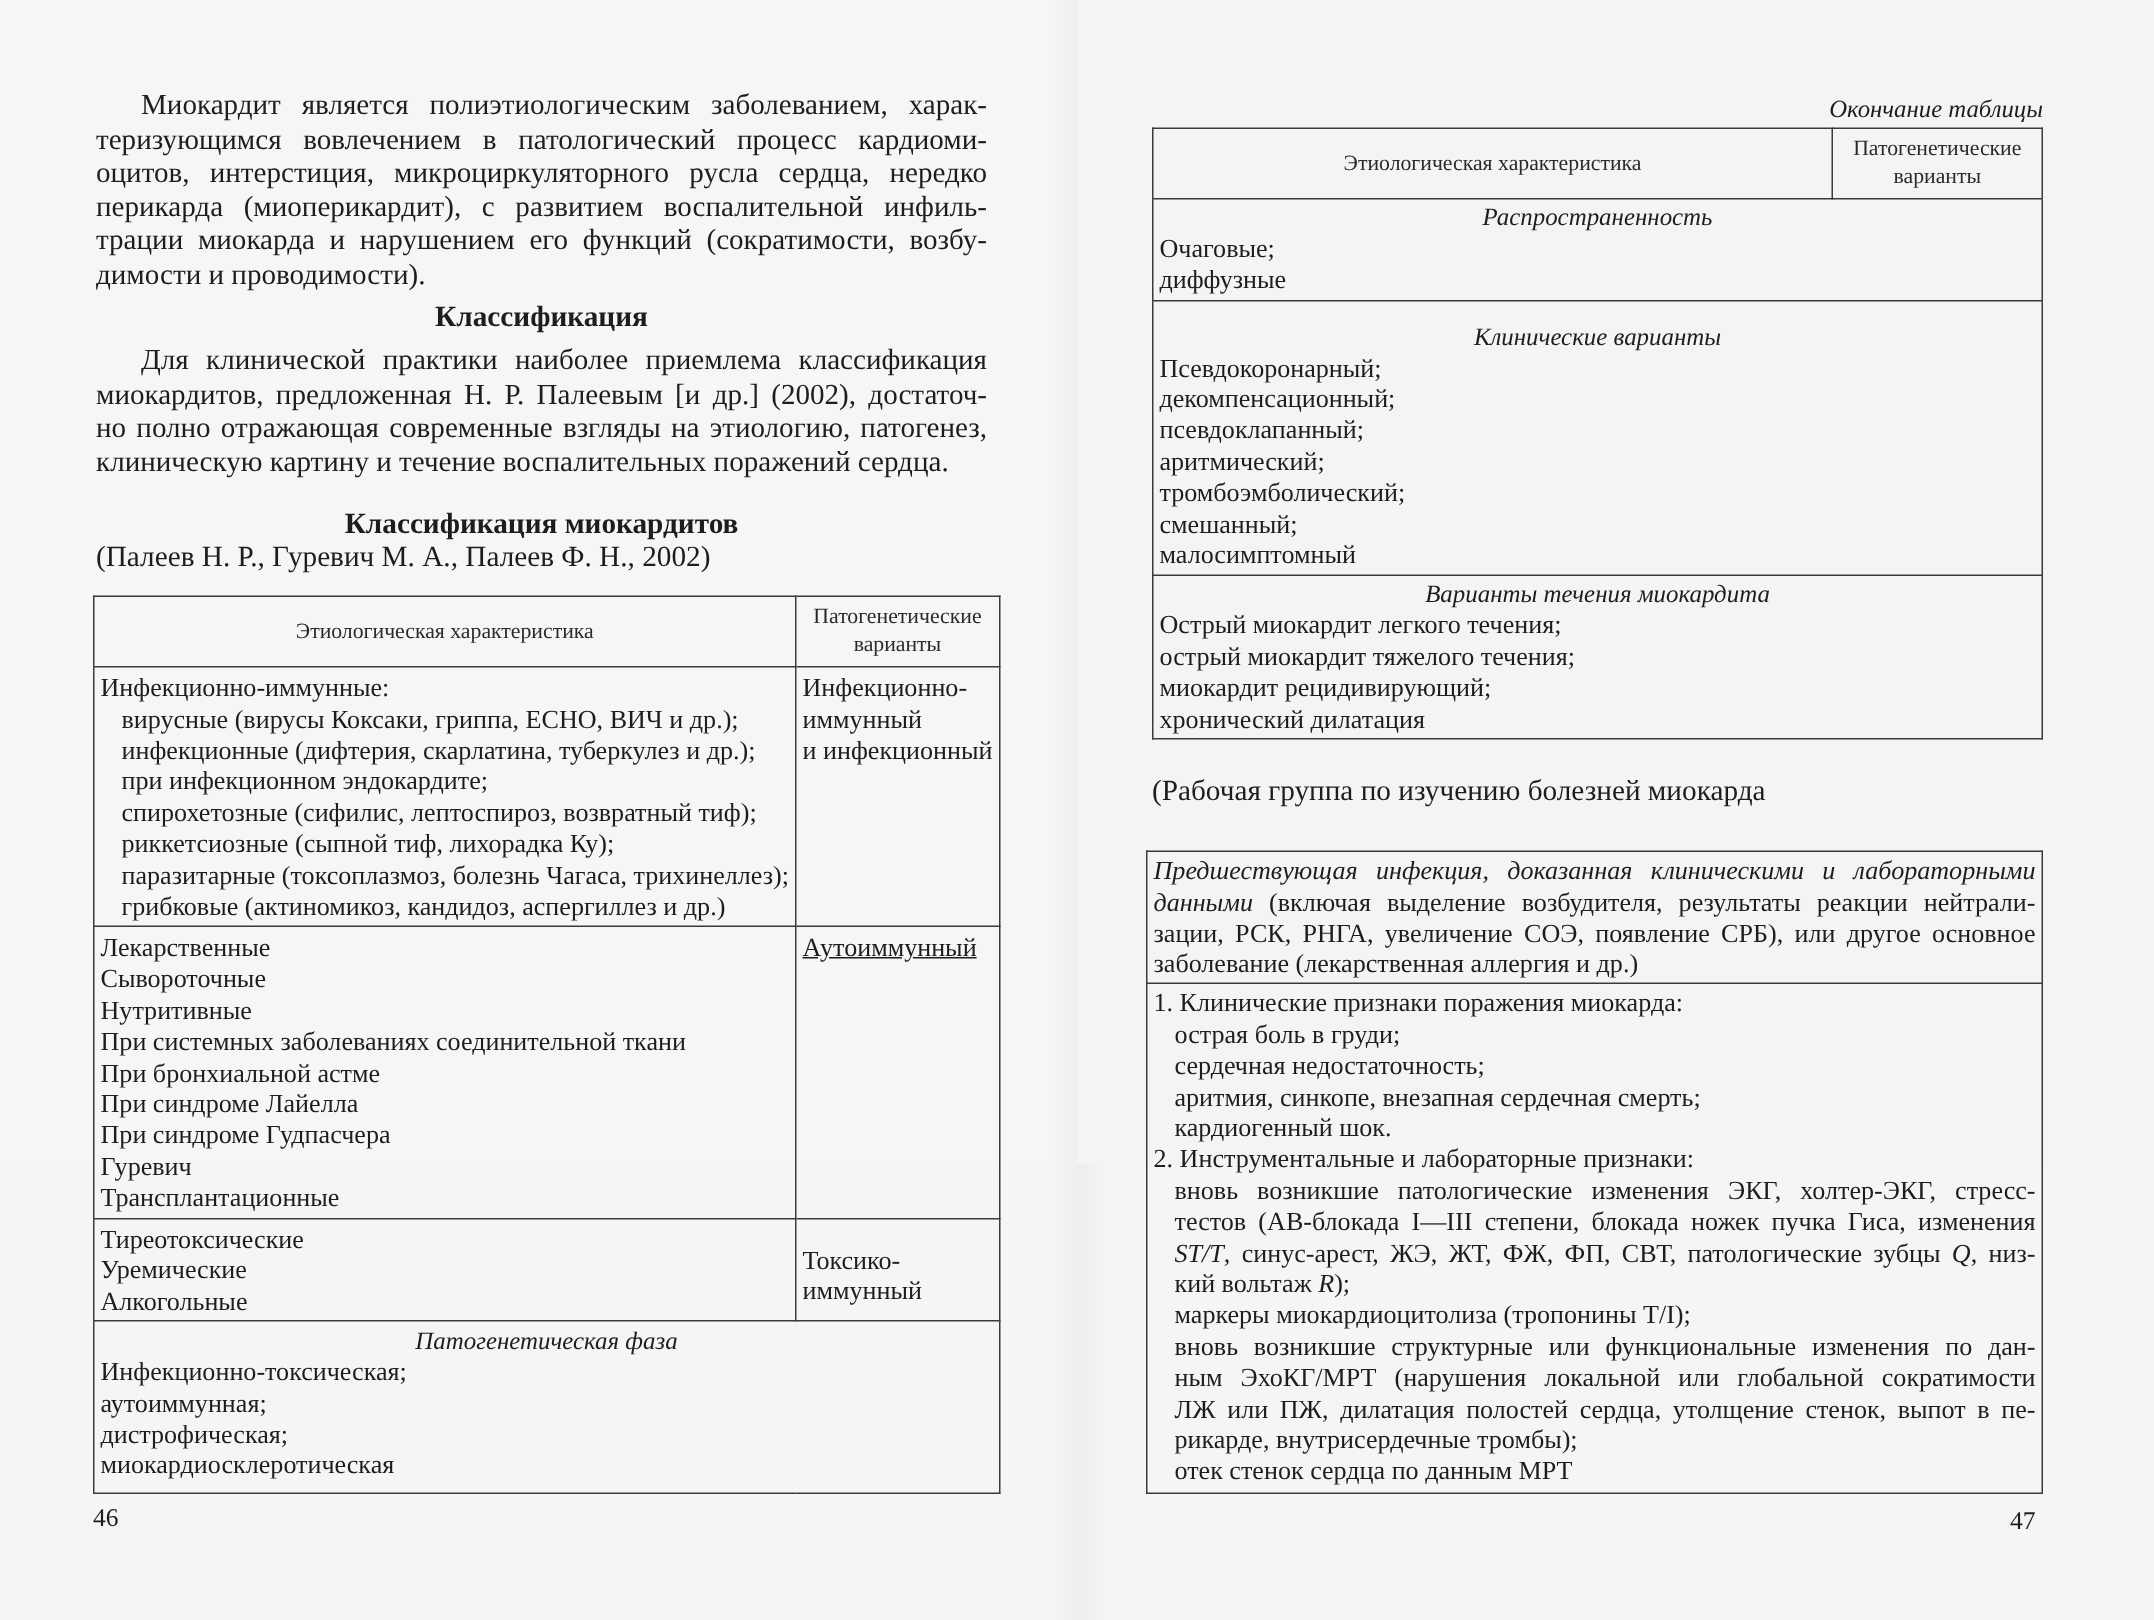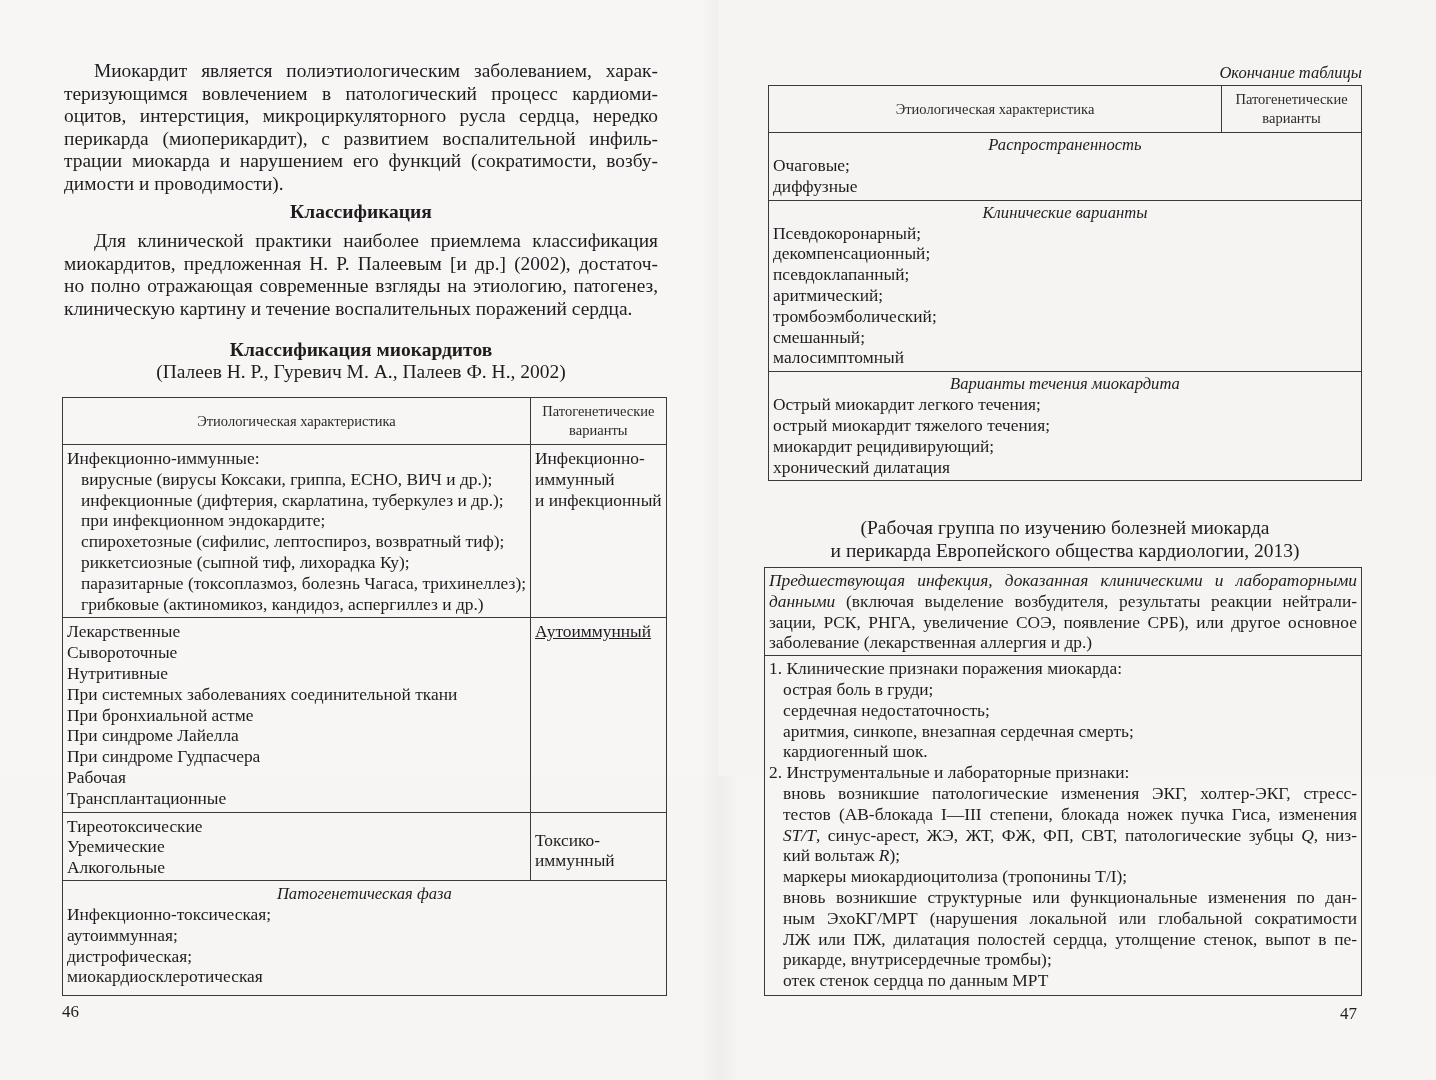--- a/index.html
+++ b/index.html
@@ -17,21 +17,21 @@
     background: linear-gradient(90deg, rgba(0,0,0,0) 0%, rgba(0,0,0,0.03) 50%, rgba(0,0,0,0) 100%); }
 
   .para {
     position: absolute; font-size: 19.4px; line-height: 22.6px;
     text-align: justify; text-align-last: left;
   }
   .para .line { display: block; white-space: nowrap; text-align: justify; text-align-last: justify; }
   .para .line.last { text-align-last: left; }
 
   .heading { position: absolute; text-align: center; font-weight: bold; font-size: 19.5px; line-height: 24px; }
-  .subheading { position: absolute; text-align: center; font-size: 19.5px; line-height: 22.5px; }
+  .subheading { position: absolute; font-size: 19.5px; line-height: 22.5px; }
 
   table.tbl {
     position: absolute; border-collapse: collapse;
     font-size: 17.4px; line-height: 20.8px;
   }
   table.tbl td, table.tbl th {
     border: 1.4px solid #3a3a3a; vertical-align: top; padding: 0 4px 0 4px;
   }
   table.tbl th { font-weight: normal; font-size: 14.5px; line-height: 19px; vertical-align: middle; text-align: center; padding: 4px 4px; color:#2a2a2a; }
   .cell-line { display: block; white-space: nowrap; }
@@ -104,21 +104,21 @@
     </tr>
     <tr>
       <td style="padding-top:3px;padding-bottom:3px;">
         <span class="cell-line">Лекарственные</span>
         <span class="cell-line">Сывороточные</span>
         <span class="cell-line">Нутритивные</span>
         <span class="cell-line">При системных заболеваниях соединительной ткани</span>
         <span class="cell-line">При бронхиальной астме</span>
         <span class="cell-line">При синдроме Лайелла</span>
         <span class="cell-line">При синдроме Гудпасчера</span>
-        <span class="cell-line">Рабочая</span>
+        <span class="cell-line">Гуревич</span>
         <span class="cell-line">Трансплантационные</span>
       </td>
       <td style="padding-top:3px;text-decoration:underline;">
         <span class="cell-line">Аутоиммунный</span>
       </td>
     </tr>
     <tr>
       <td style="padding-top:3px;padding-bottom:2px;">
         <span class="cell-line">Тиреотоксические</span>
         <span class="cell-line">Уремические</span>
@@ -160,21 +160,21 @@
       <th>Патогенетические варианты</th>
     </tr>
     <tr>
       <td colspan="2" style="padding-top:2px;padding-bottom:3px;">
         <span class="section-title">Распространенность</span>
         <span class="cell-line">Очаговые;</span>
         <span class="cell-line">диффузные</span>
       </td>
     </tr>
     <tr>
-      <td colspan="2" style="padding-top:2px;padding-bottom:3px;">
+      <td colspan="2" style="padding-top:14px;padding-bottom:3px;">
         <span class="section-title">Клинические варианты</span>
         <span class="cell-line">Псевдокоронарный;</span>
         <span class="cell-line">декомпенсационный;</span>
         <span class="cell-line">псевдоклапанный;</span>
         <span class="cell-line">аритмический;</span>
         <span class="cell-line">тромбоэмболический;</span>
         <span class="cell-line">смешанный;</span>
         <span class="cell-line">малосимптомный</span>
       </td>
     </tr>
@@ -185,21 +185,20 @@
         <span class="cell-line">острый миокардит тяжелого течения;</span>
         <span class="cell-line">миокардит рецидивирующий;</span>
         <span class="cell-line">хронический дилатация</span>
       </td>
     </tr>
   </tbody>
     </table>
 
   <div class="subheading" style="left:50px; top:517px; width:594px;">
     <span style="display:block">(Рабочая группа по изучению болезней миокарда</span>
-    <span style="display:block">и перикарда Европейского общества кардиологии, 2013)</span>
   </div>
 
   <table class="crit-box" style="left:46px; top:567px; width:598px;">
     <tbody>
         <tr>
       <td style="padding-top:2px;">
         <span class="line it">Предшествующая инфекция, доказанная клиническими и лабораторными</span>
         <span class="line"><span class="it">данными</span><span> (включая выделение возбудителя, результаты реакции нейтрали-</span></span>
         <span class="line">зации, РСК, РНГА, увеличение СОЭ, появление СРБ), или другое основное</span>
         <span class="line last">заболевание (лекарственная аллергия и др.)</span>

